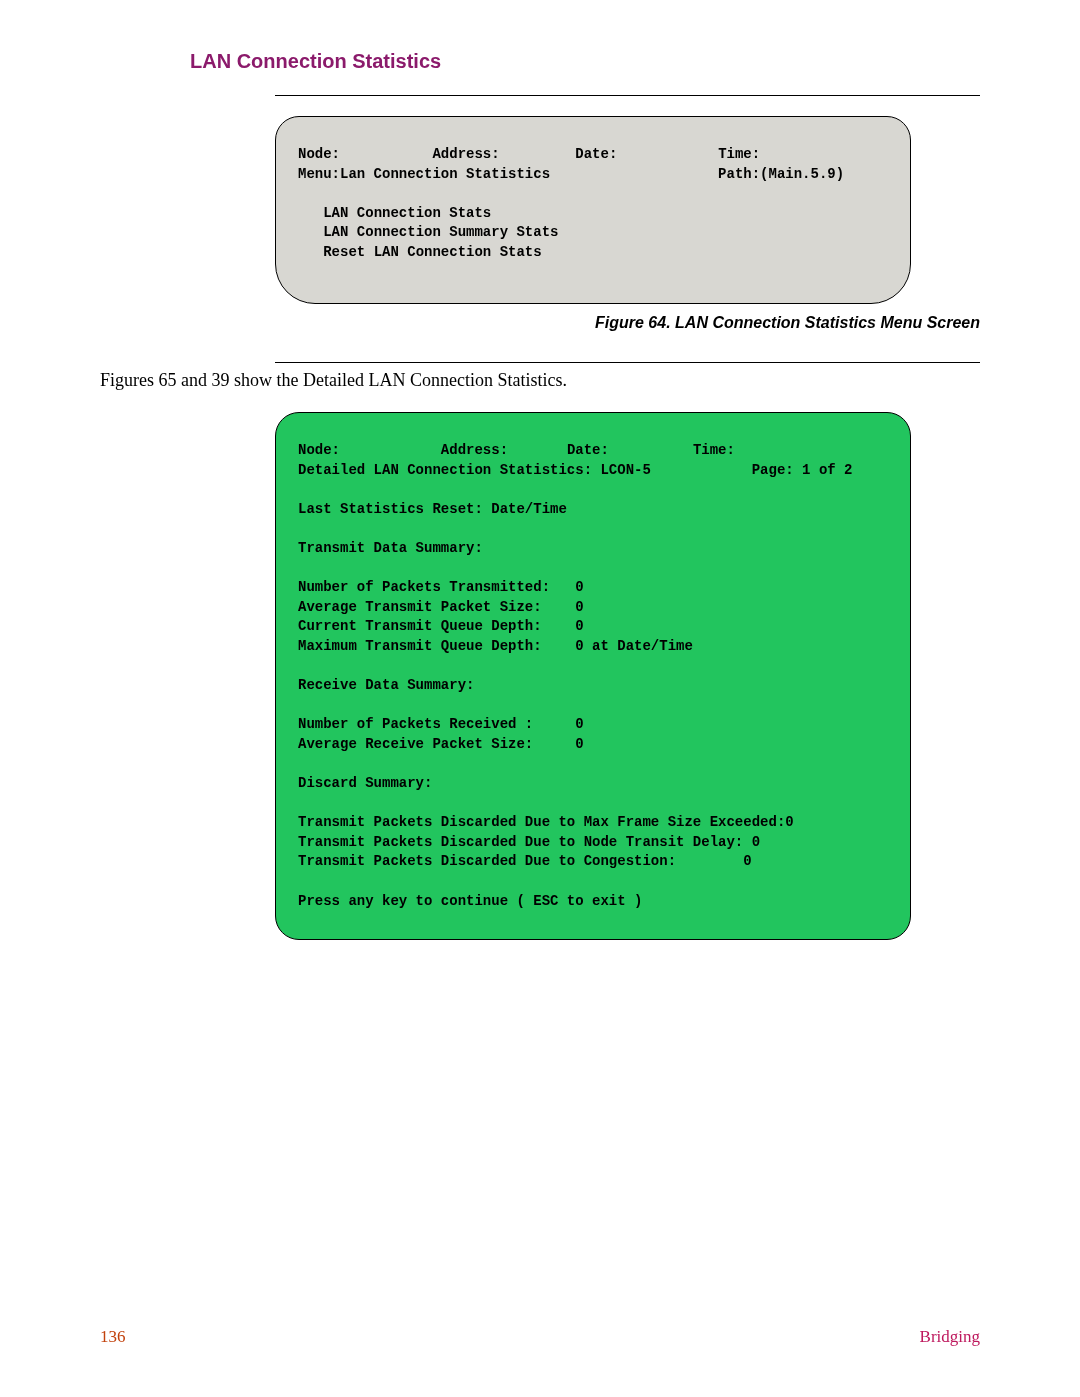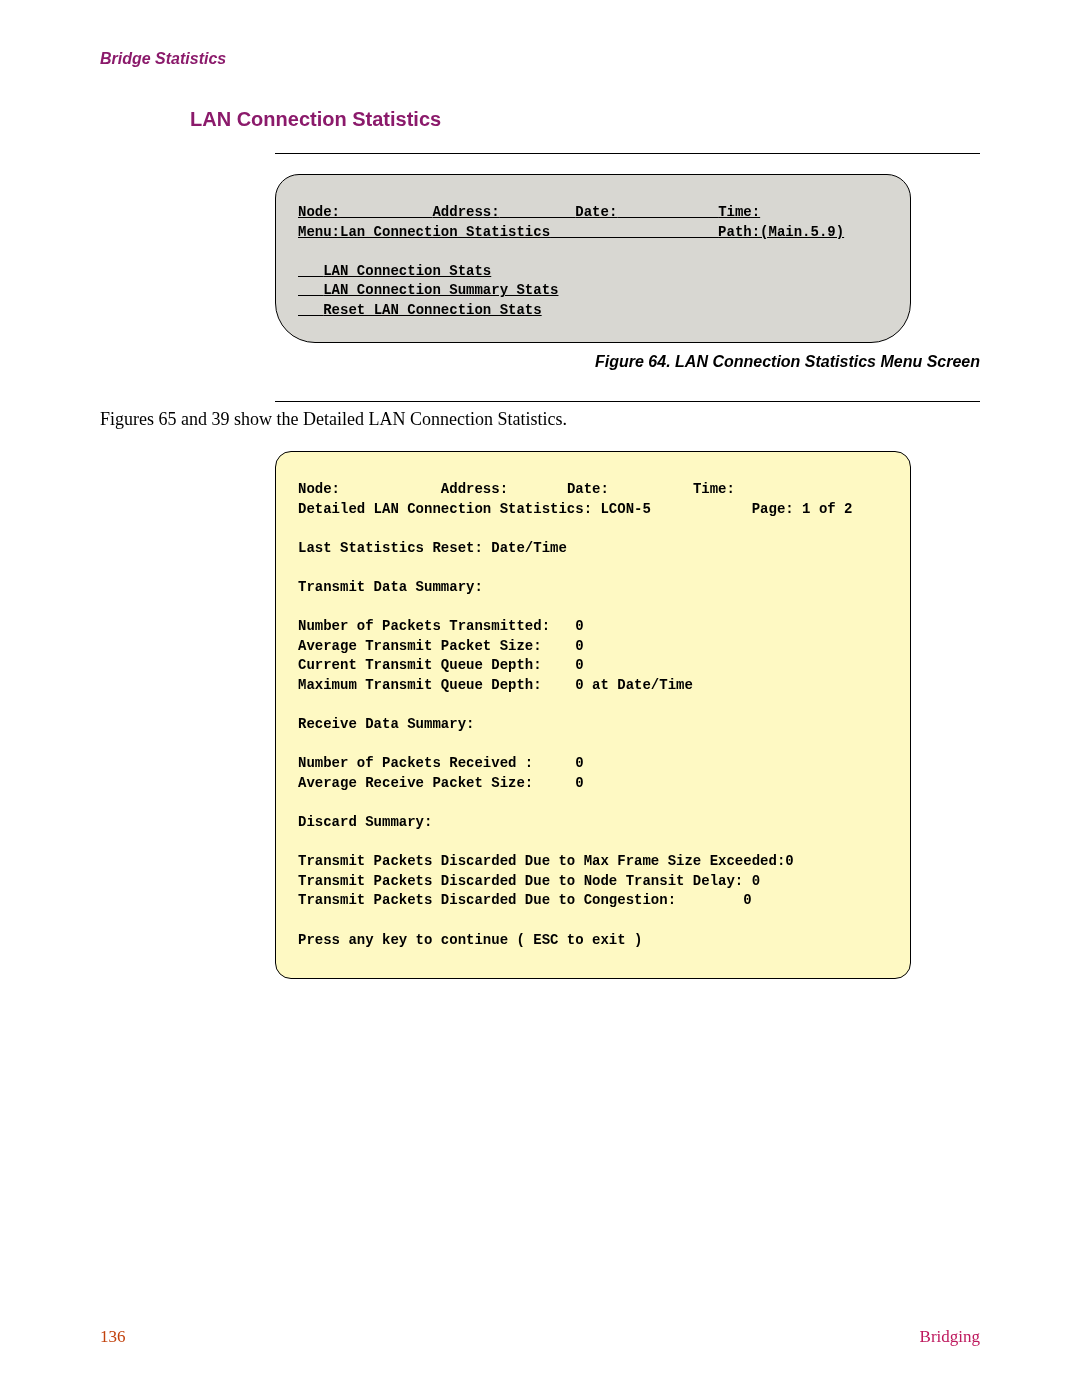--- a/index.html
+++ b/index.html
@@ -71,30 +71,29 @@
     position: relative;
     margin-left: 175px;
     margin-top: 20px;
     margin-bottom: 10px;
     padding: 28px 22px 28px 22px;
     font-family: "Courier New", Courier, monospace;
     font-size: 14px;
     font-weight: bold;
     line-height: 1.4;
     white-space: pre;
-    background: #fef9c3;
+    background: #22c55e;
     border: 1.5px solid #000;
-    border-radius: 16px;
+    border-radius: 24px;
     width: 590px;
   }
   .terminal.menu {
     background: #d8d7d2;
     border-radius: 24px 24px 40px 40px;
-    padding-bottom: 21px;
-    text-decoration: underline;
+    padding-bottom: 40px;
   }
   .terminal.menu::after {
     
     content: "";
     display: block;
   }
   .page-footer {
     position: absolute;
     bottom: 50px;
     left: 100px;
@@ -109,21 +108,20 @@
   }
   .footer-label {
     color: #be185d;
   }
 </style>
 </head>
 <body>
 
 <div class="page">
 
-  <div class="header-label">Bridge Statistics</div>
 
   <div class="main-heading">LAN Connection Statistics</div>
 
   <div class="hr"></div>
 
 
   <div class="terminal menu"><span>Node:</span>           <span>Address:</span>         <span>Date:</span>            <span>Time:</span>
 <span>Menu:Lan Connection Statistics</span>                    <span>Path:(Main.5.9)</span>
 
    <span>LAN Connection Stats</span>

